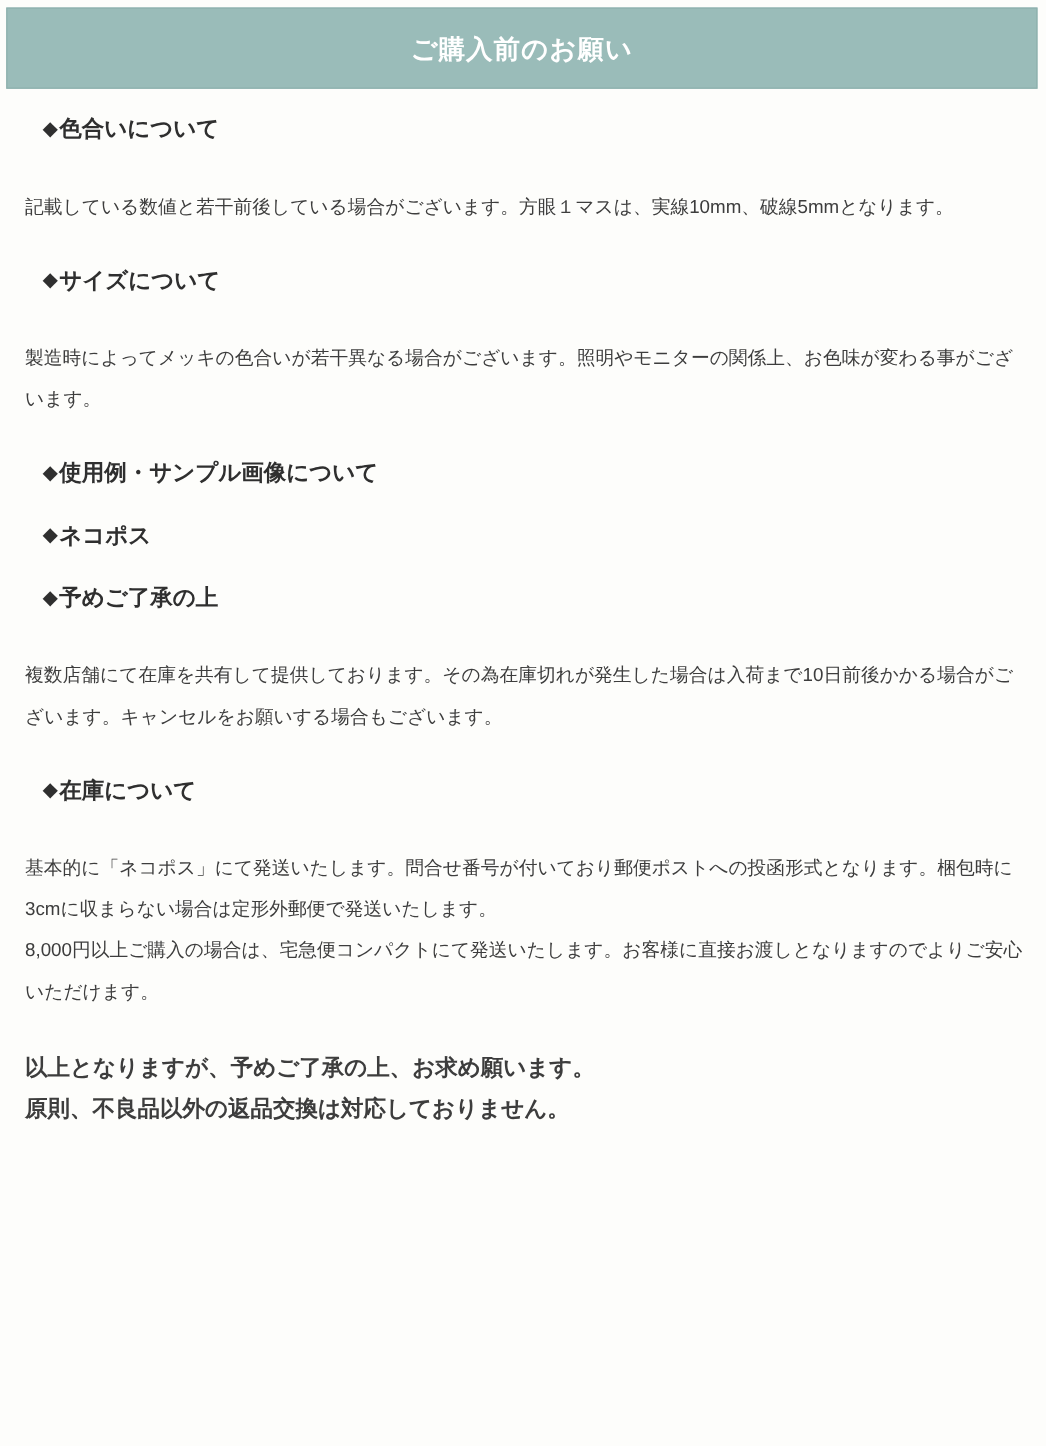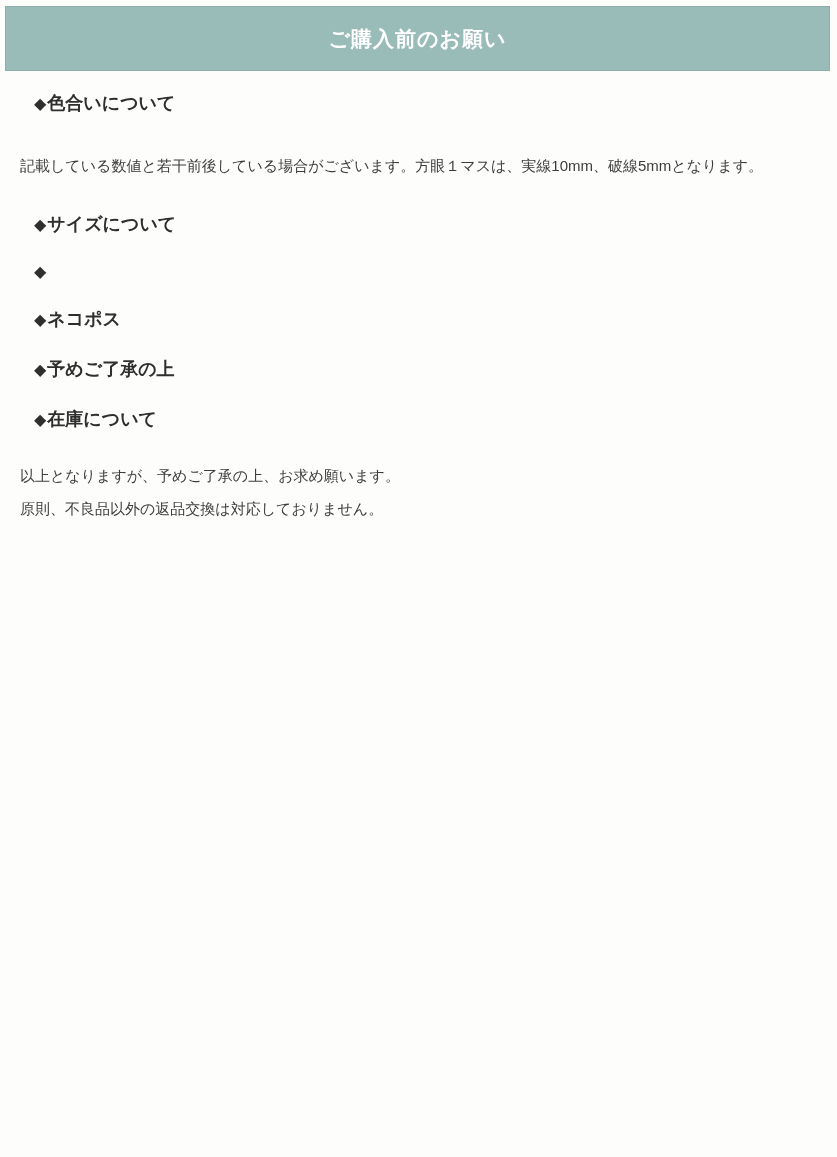--- a/index.html
+++ b/index.html
@@ -55,24 +55,25 @@
   }
   .section-body {
     margin: 34px 0 4px;
     font-size: 15px;
     line-height: 33px;
     white-space: pre-line;
     color: var(--body-text);
   }
   .closing {
     margin: 28px 0 0;
-    font-size: 15px;
+    font-size: 18px;
     line-height: 33px;
     white-space: pre-line;
     color: var(--body-text);
+    font-weight: bold;
   }
 </style>
 </head>
 <body>
 
 <div class="notice-header">
   <span class="title">ご購入前のお願い</span>
 </div>
 
 <div class="content">
@@ -83,45 +84,50 @@
       <span>色合いについて</span>
     </div>
     <p class="section-body">記載している数値と若干前後している場合がございます。方眼１マスは、実線10mm、破線5mmとなります。</p>
   </div>
 
   <div class="section">
     <div class="section-title">
       <span class="bullet">◆</span>
       <span>サイズについて</span>
     </div>
+    <p class="section-body">製造時によってメッキの色合いが若干異なる場合がございます。照明やモニターの関係上、お色味が変わる事がございます。</p>
   </div>
 
   <div class="section">
     <div class="section-title">
       <span class="bullet">◆</span>
+      <span>使用例・サンプル画像について</span>
     </div>
   </div>
 
   <div class="section">
     <div class="section-title">
       <span class="bullet">◆</span>
       <span>ネコポス</span>
     </div>
   </div>
 
   <div class="section">
     <div class="section-title">
       <span class="bullet">◆</span>
       <span>予めご了承の上</span>
     </div>
+    <p class="section-body">複数店舗にて在庫を共有して提供しております。その為在庫切れが発生した場合は入荷まで10日前後かかる場合がございます。キャンセルをお願いする場合もございます。</p>
   </div>
 
   <div class="section">
     <div class="section-title">
       <span class="bullet">◆</span>
       <span>在庫について</span>
     </div>
+    <p class="section-body">基本的に「ネコポス」にて発送いたします。問合せ番号が付いており郵便ポストへの投函形式となります。梱包時に3cmに収まらない場合は定形外郵便で発送いたします。
+8,000円以上ご購入の場合は、宅急便コンパクトにて発送いたします。お客様に直接お渡しとなりますのでよりご安心いただけます。</p>
   </div>
 
   <p class="closing">以上となりますが、予めご了承の上、お求め願います。
 原則、不良品以外の返品交換は対応しておりません。</p>
 
 </div>
 
 </body></html>

